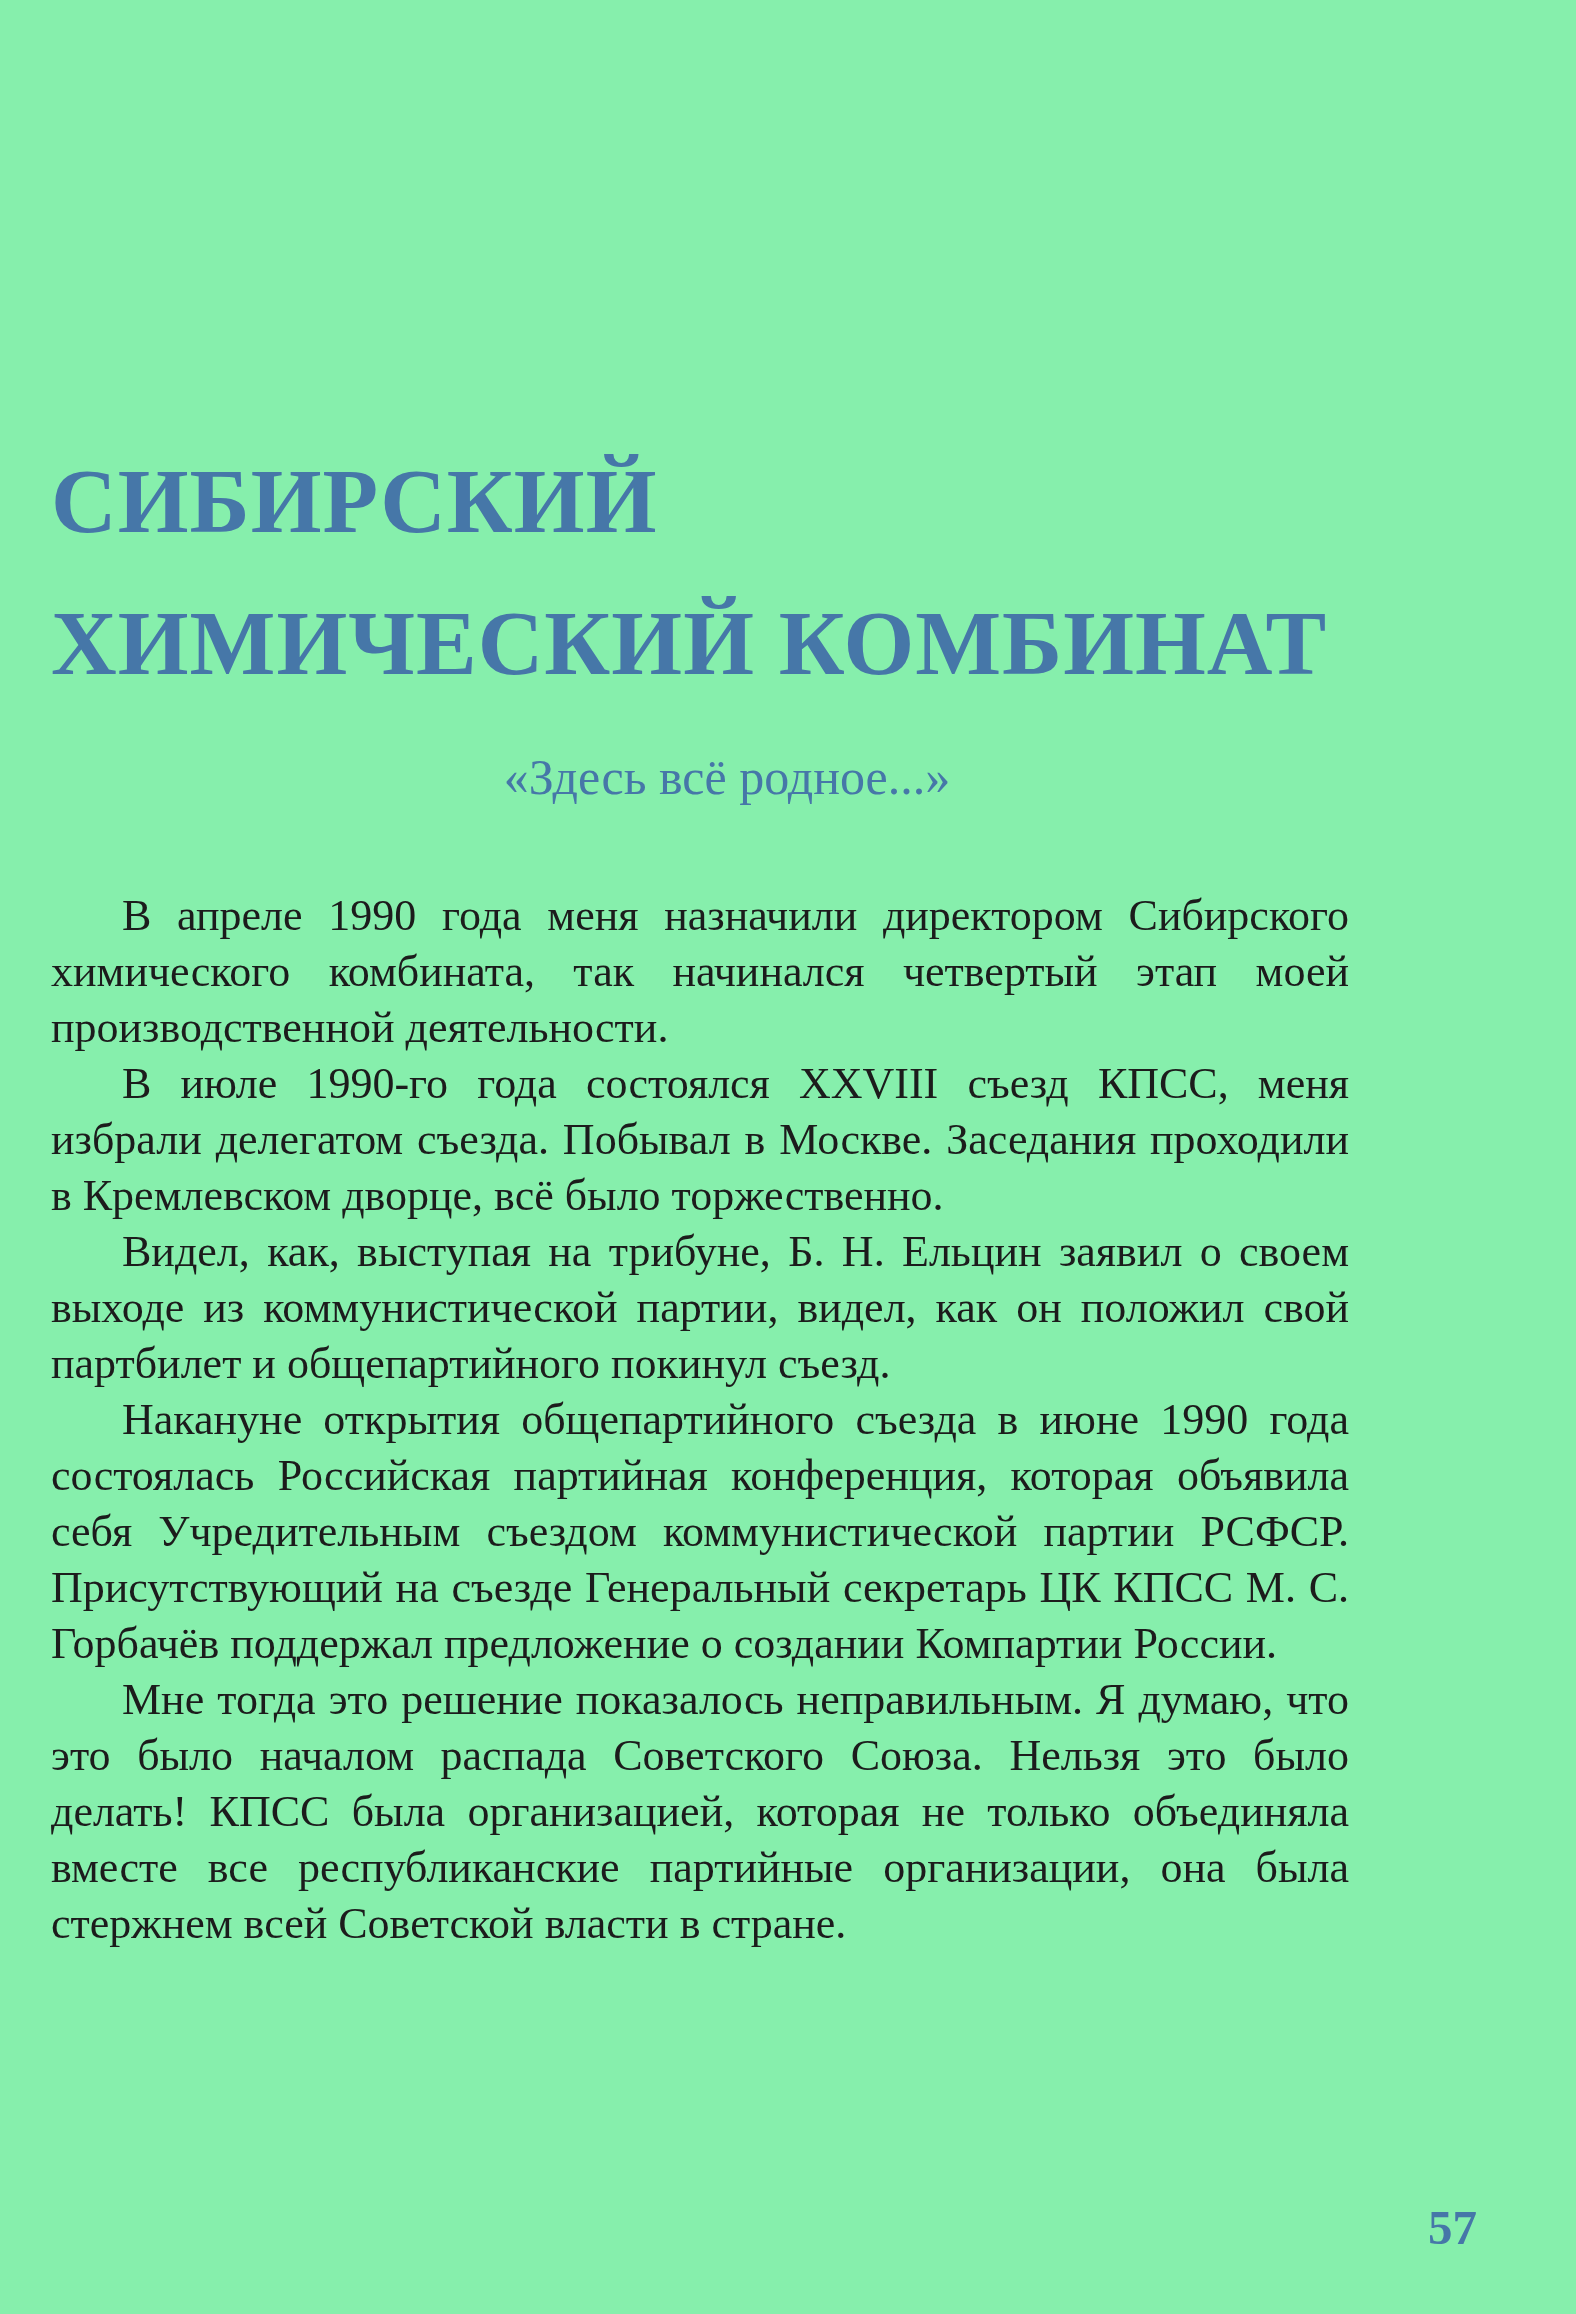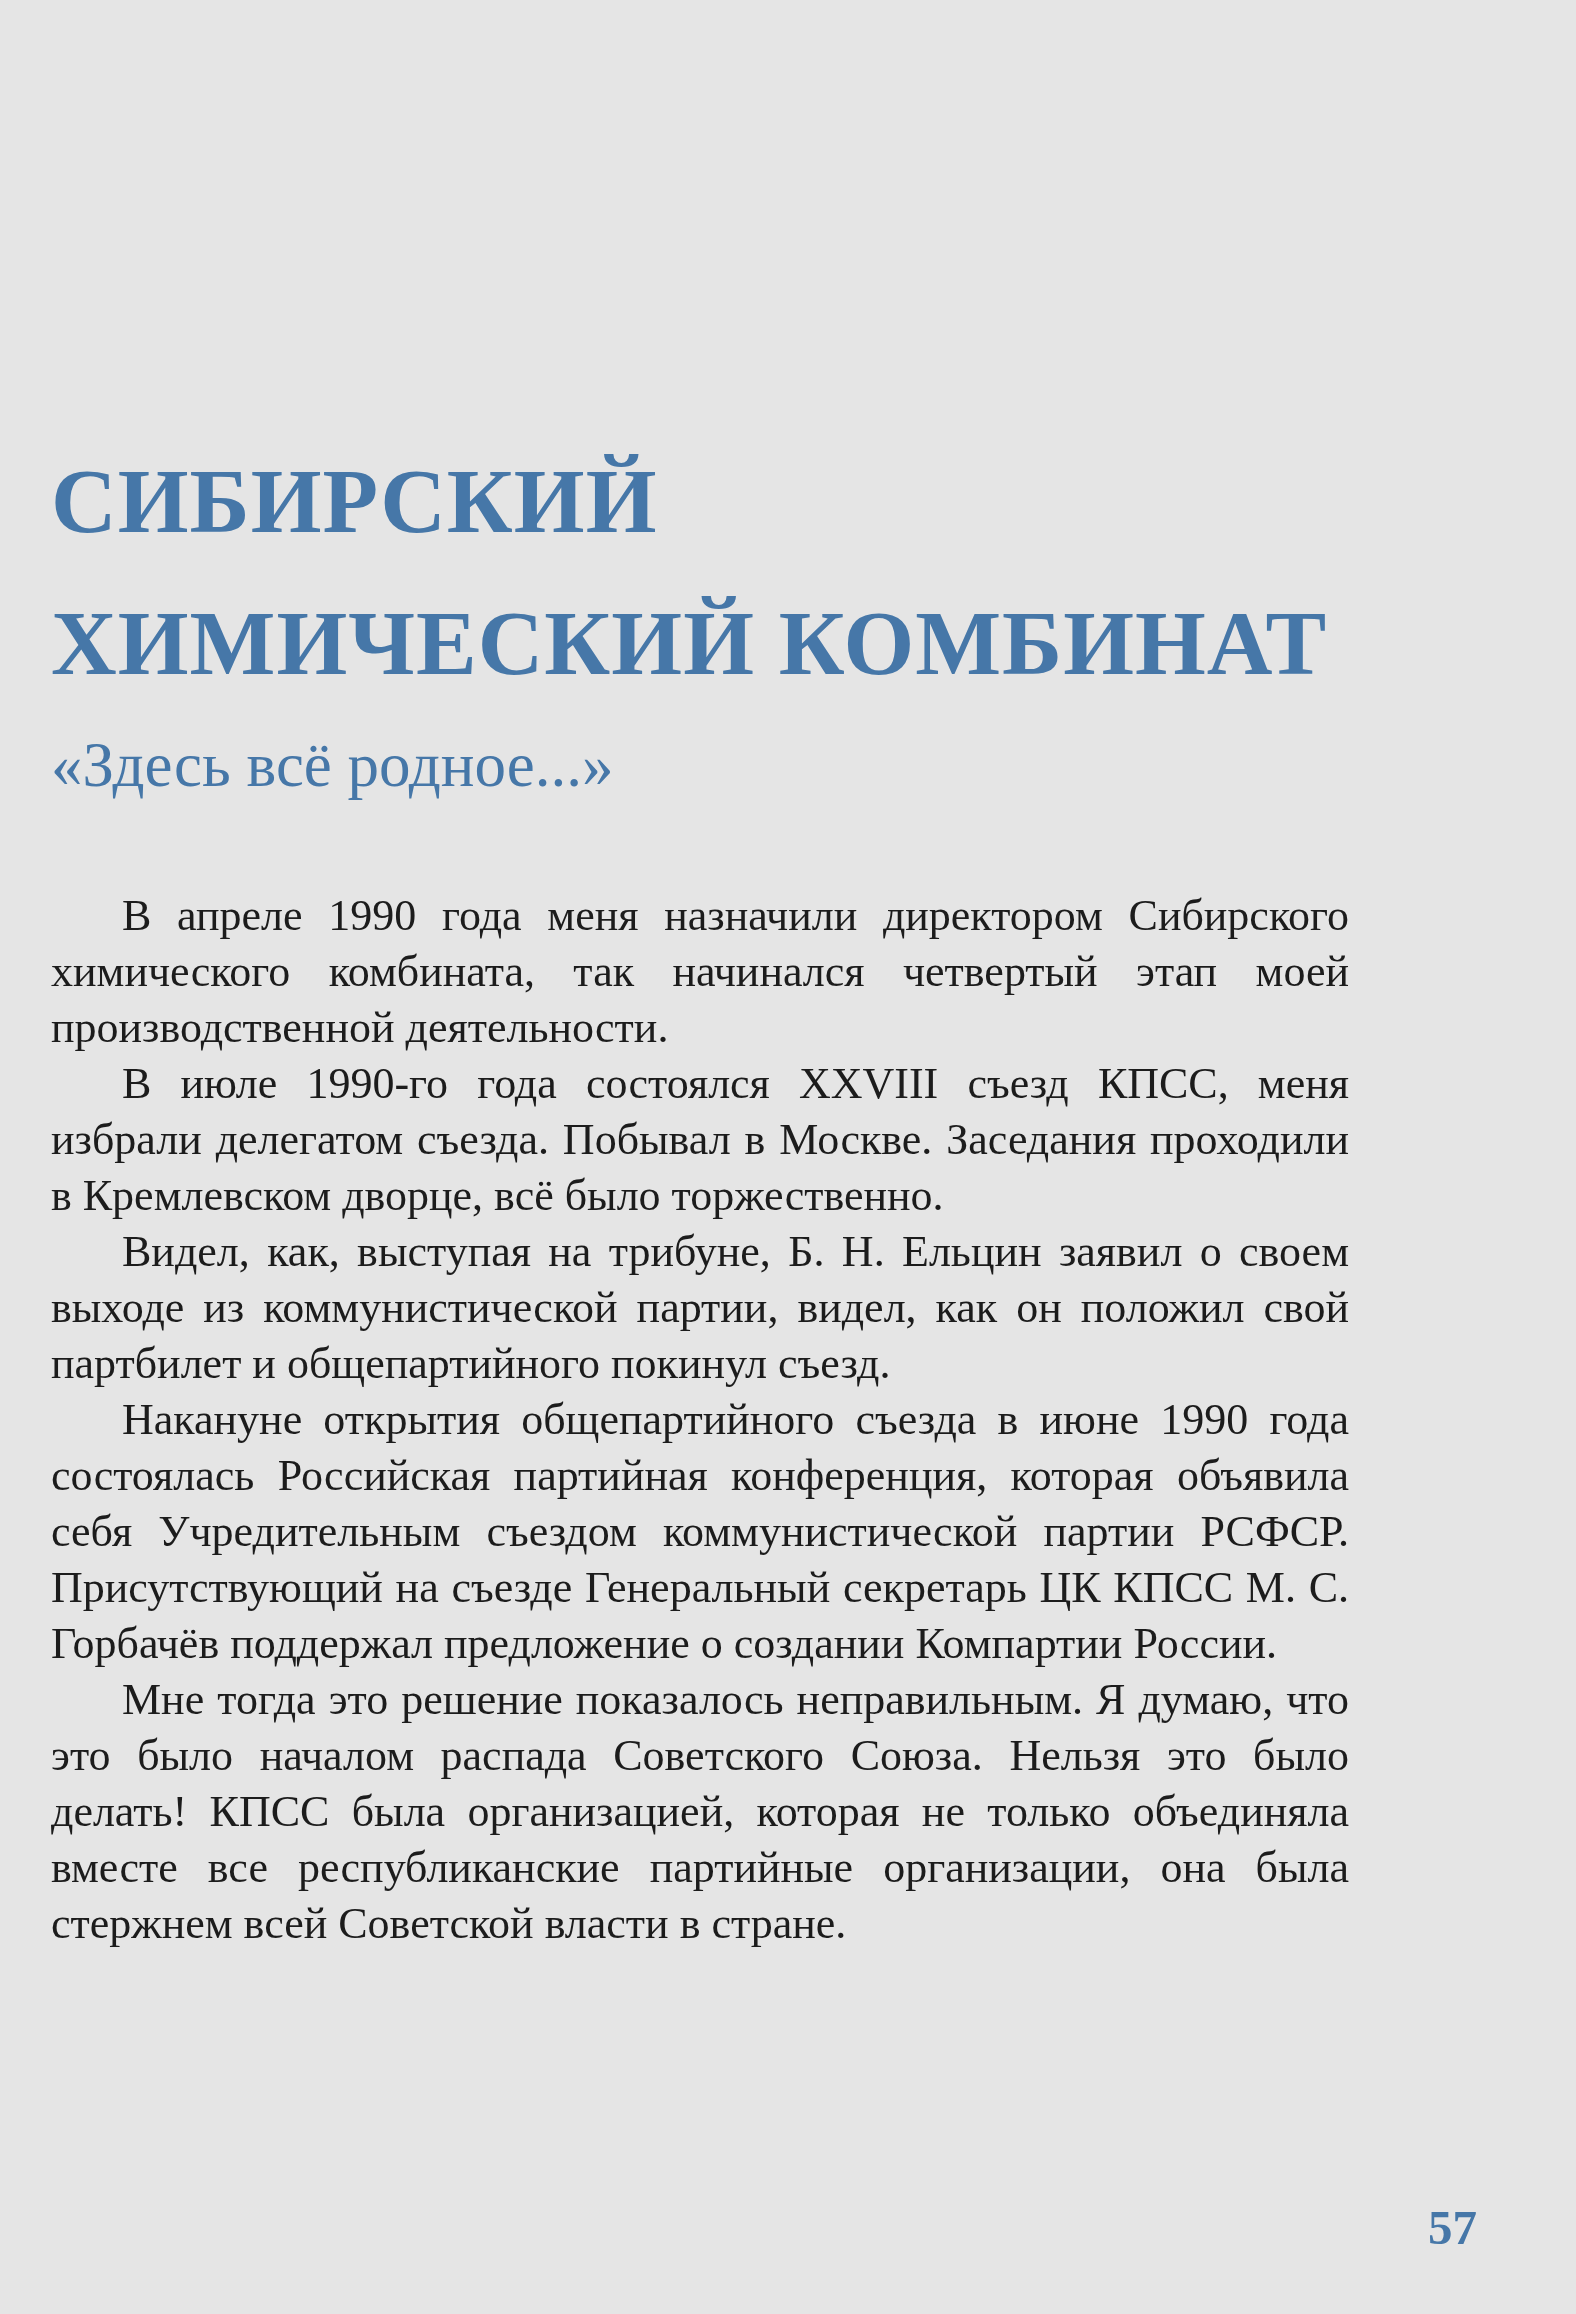--- a/index.html
+++ b/index.html
@@ -2,43 +2,43 @@
 <html lang="ru"><head>
 <meta charset="utf-8">
 <style>
   * { margin: 0; padding: 0; box-sizing: border-box; }
   html, body { background: #ffffff; }
   .page {
     position: relative;
     width: 1576px;
     height: 2315px;
     margin: 0 auto;
-    background: #e5e5e5;
+    background: #86efac;
     font-family: "Liberation Serif", "DejaVu Serif", serif;
     overflow: hidden;
   }
   .title-block {
     position: absolute;
     left: 51px;
     top: 431px;
     width: 1352px;
   }
   .title {
     color: #4677a8;
     font-size: 91px;
     line-height: 142px;
     font-weight: 700;
     letter-spacing: 1px;
   }
   .title-line { display: block; white-space: nowrap; }
   .subtitle {
-    margin-top: 14px;
-    text-align: left;
+    margin-top: 26px;
+    text-align: center;
     color: #4677a8;
-    font-size: 63px;
+    font-size: 50px;
     line-height: 73px;
     font-weight: 400;
   }
   .body-text {
     position: absolute;
     left: 51px;
     top: 871px;
     width: 1298px;
     color: #1c1c1c;
     font-size: 44px;

